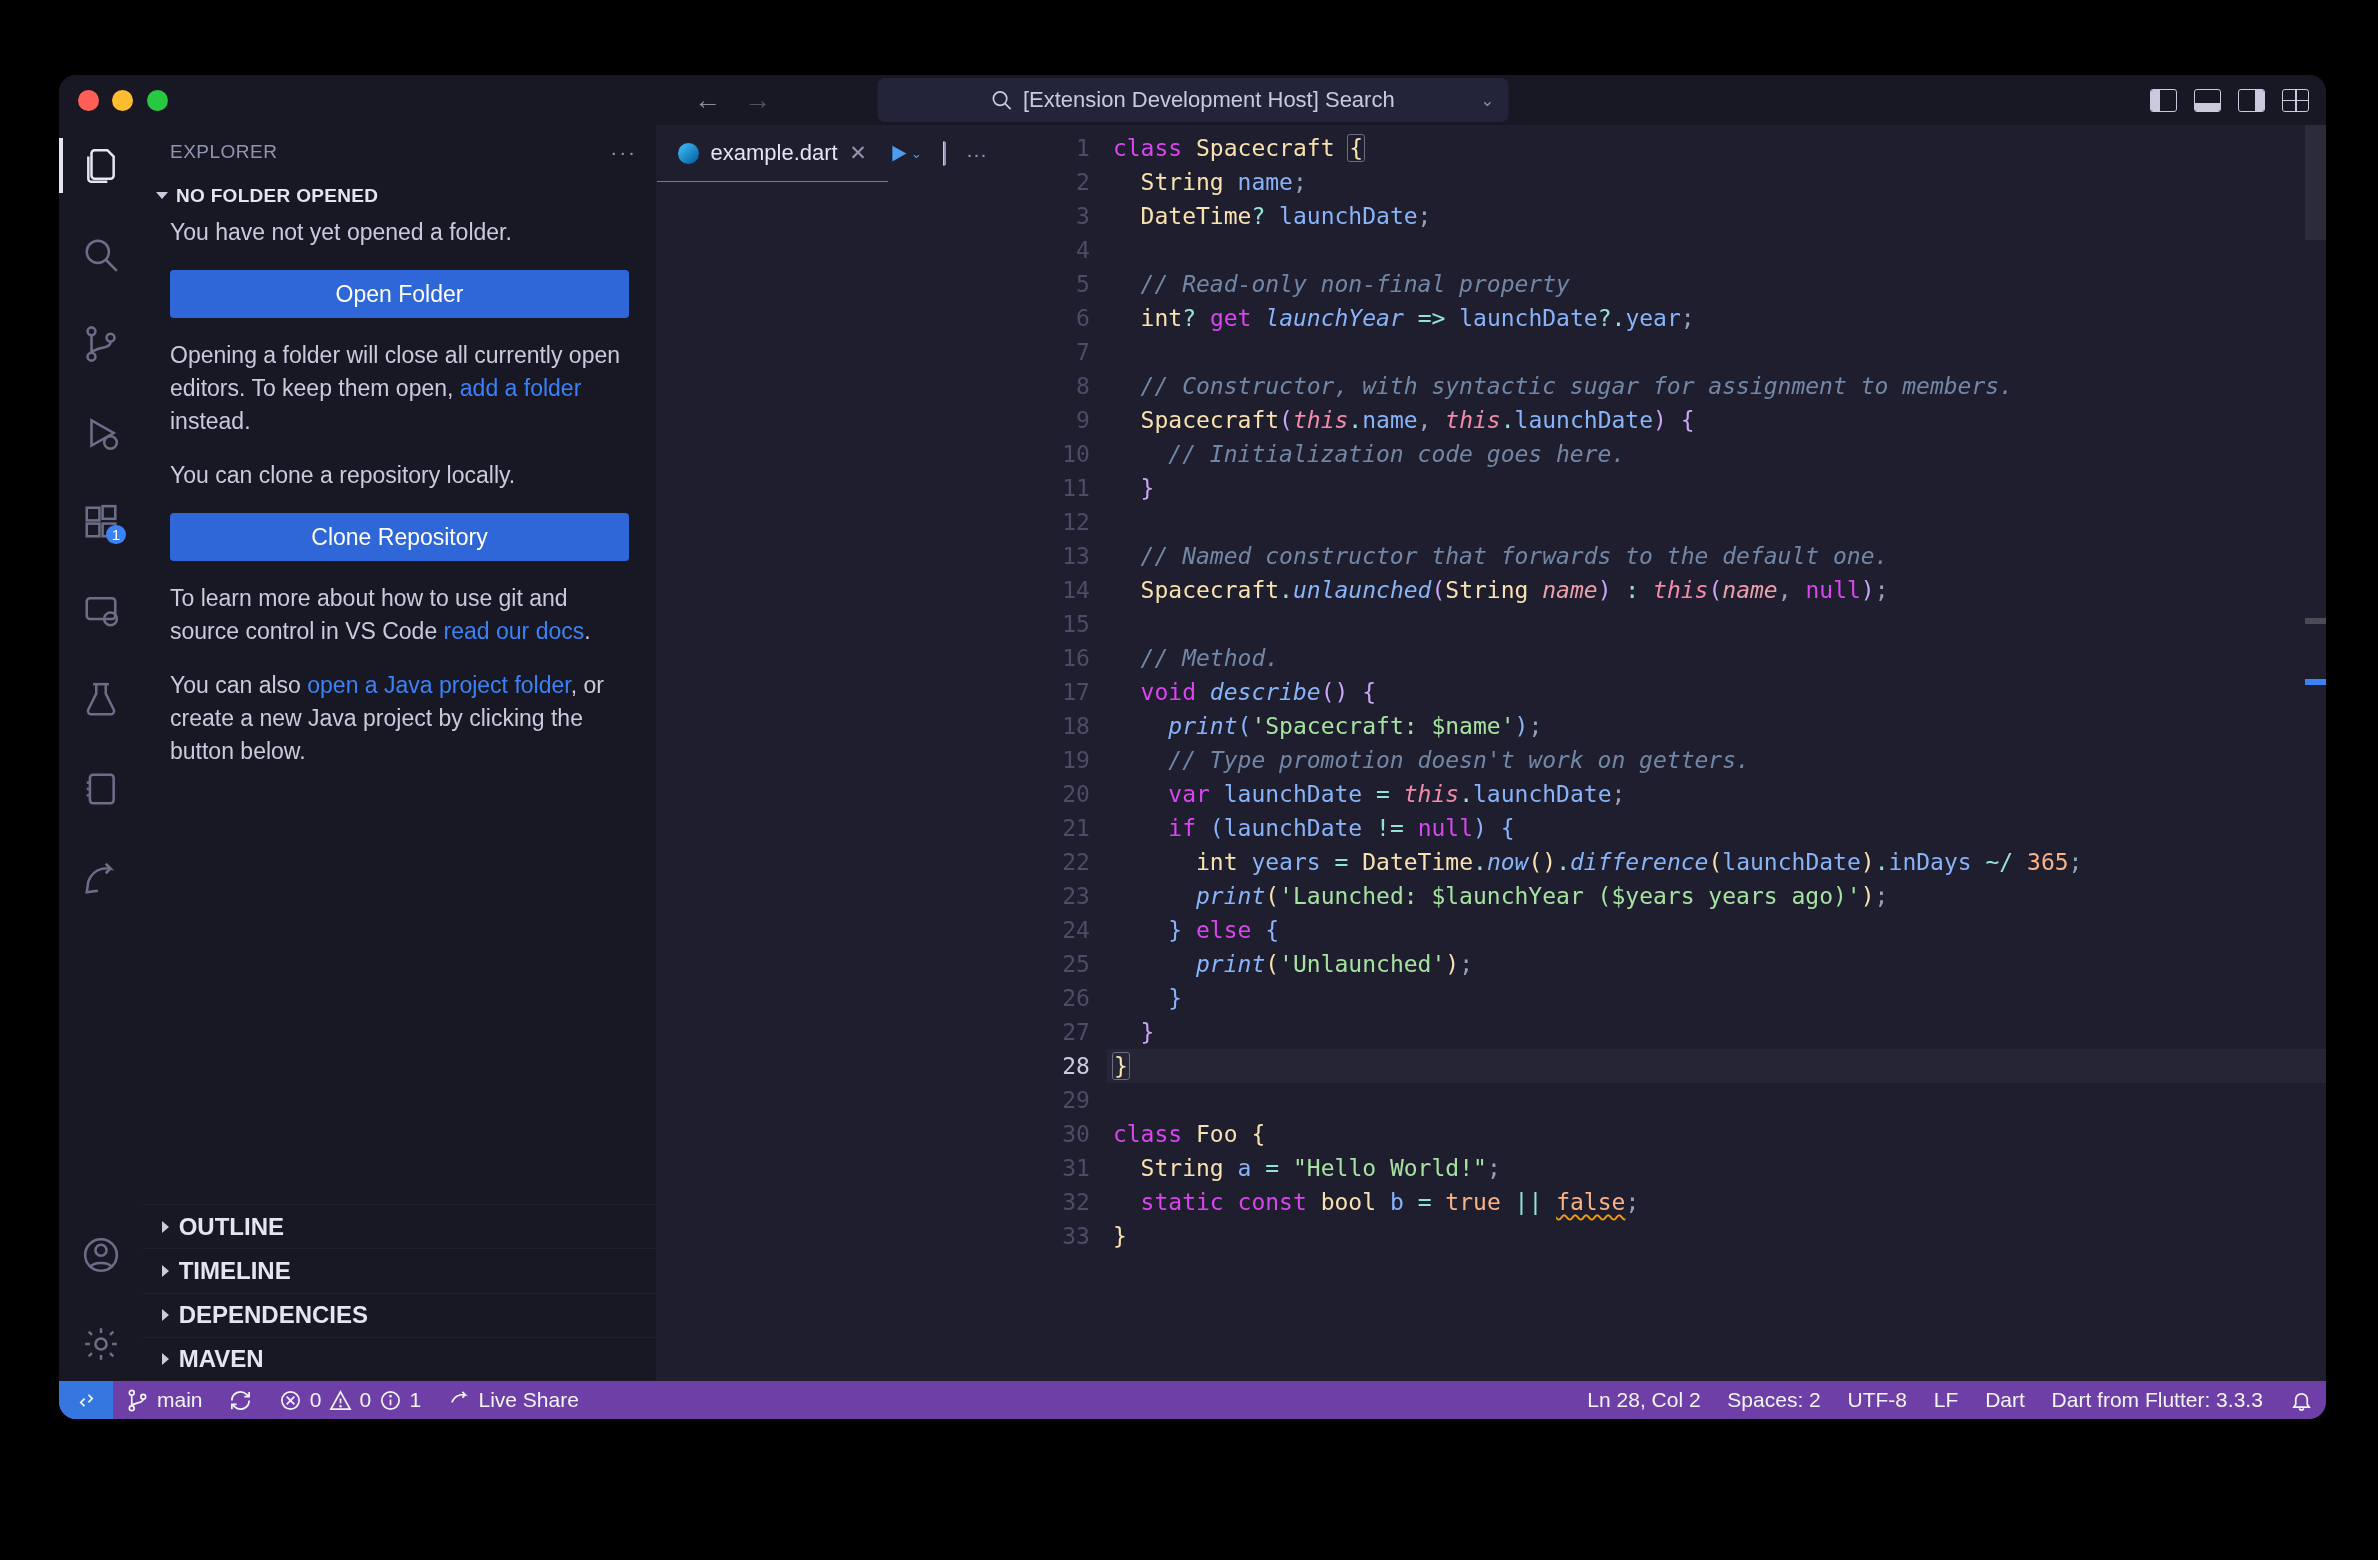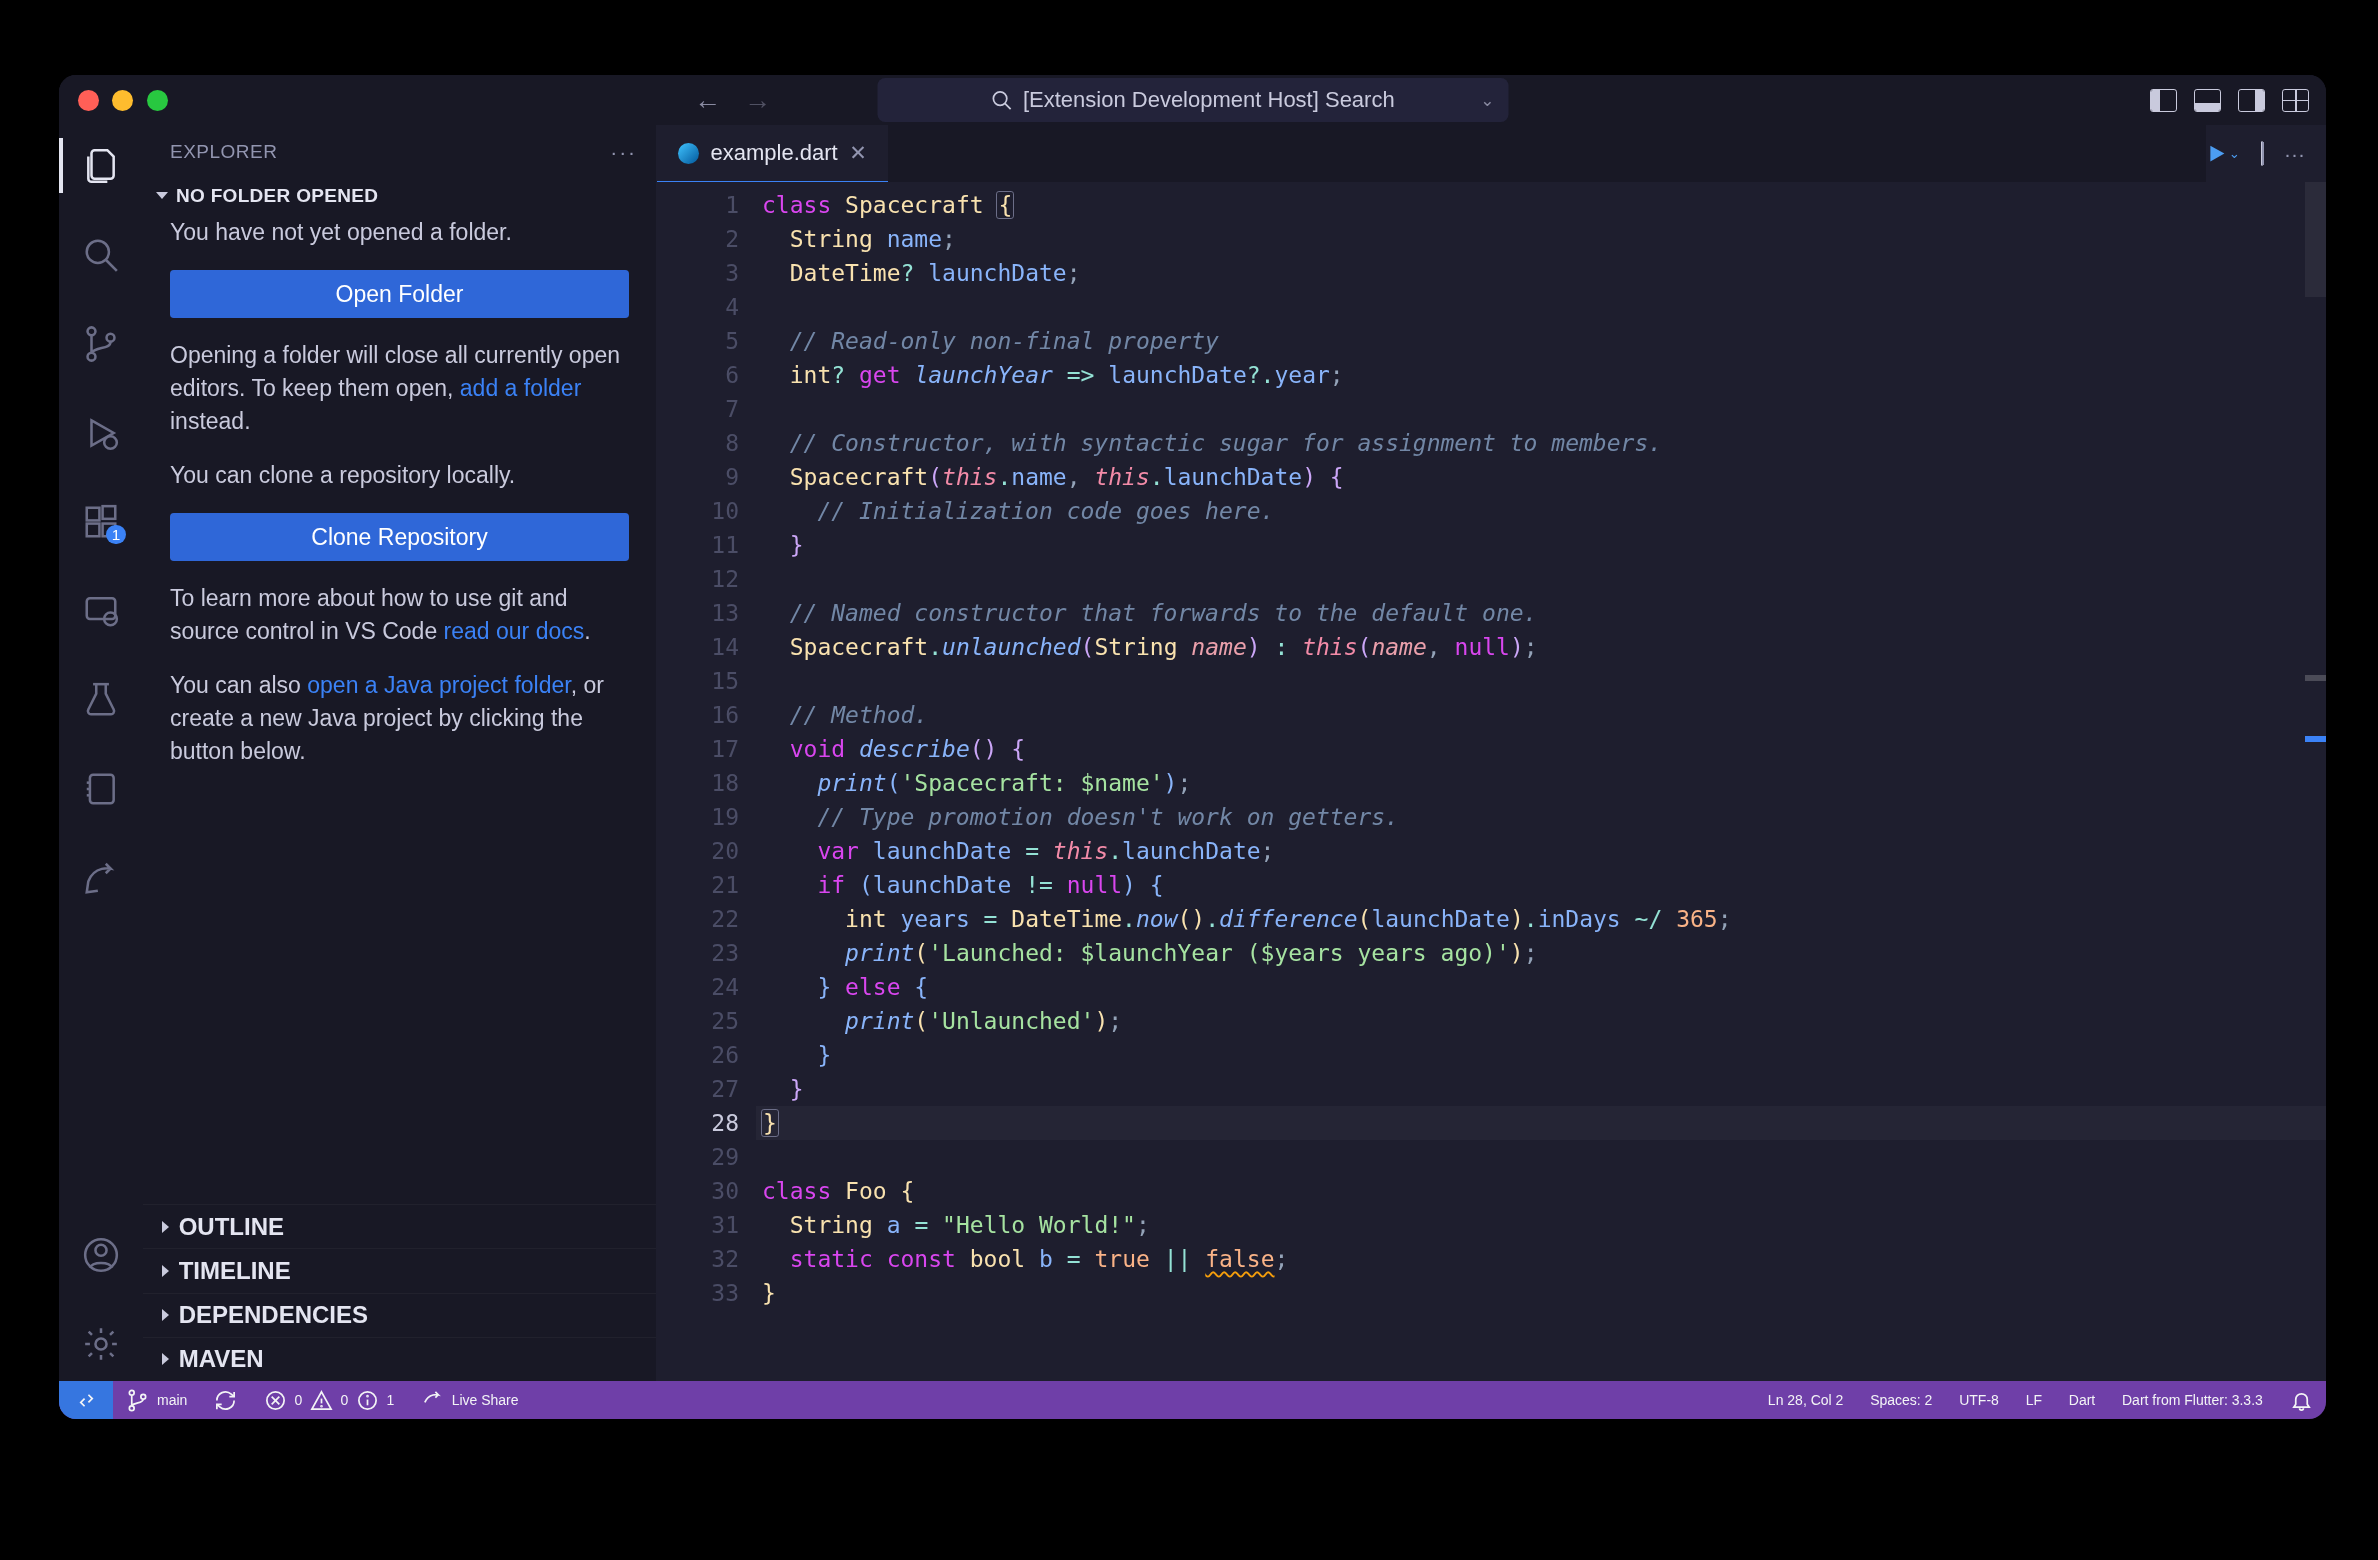--- a/index.html
+++ b/index.html
@@ -207,21 +207,20 @@
     padding: 7.6px 13.4px;
     font-size: 24px;
     font-weight: 700;
     color: #e4e5f1;
     border-top: 1px solid rgba(255,255,255,0.04);
   }
 
   .editor-area {
     flex: 1;
     display: flex;
-    flex-direction: column;
     background: #1e1e2e;
     min-width: 0;
     justify-content: center;
   }
   .tabbar {
     height: 57px;
     display: flex;
     align-items: stretch;
     background: #181825;
   }
@@ -304,21 +303,21 @@
   .sb-mark { position: absolute; right: 0; width: 21px; height: 5.7px; }
   .sb-mark.m1 { top: 493px; background: rgba(255,255,255,0.2); }
   .sb-mark.m2 { top: 554px; background: #3b82f6; }
 
   .statusbar {
     height: 38px;
     background: #6f3fa8;
     display: flex;
     align-items: flex-end;
     color: #f3f4f6;
-    font-size: 14px;
+    font-size: 21px;
     flex-shrink: 0;
   }
   .sb-remote {
     width: 54px;
     height: 38px;
     background: #3676e0;
     display: flex;
     align-items: center;
     justify-content: center;
     font-size: 21px;

